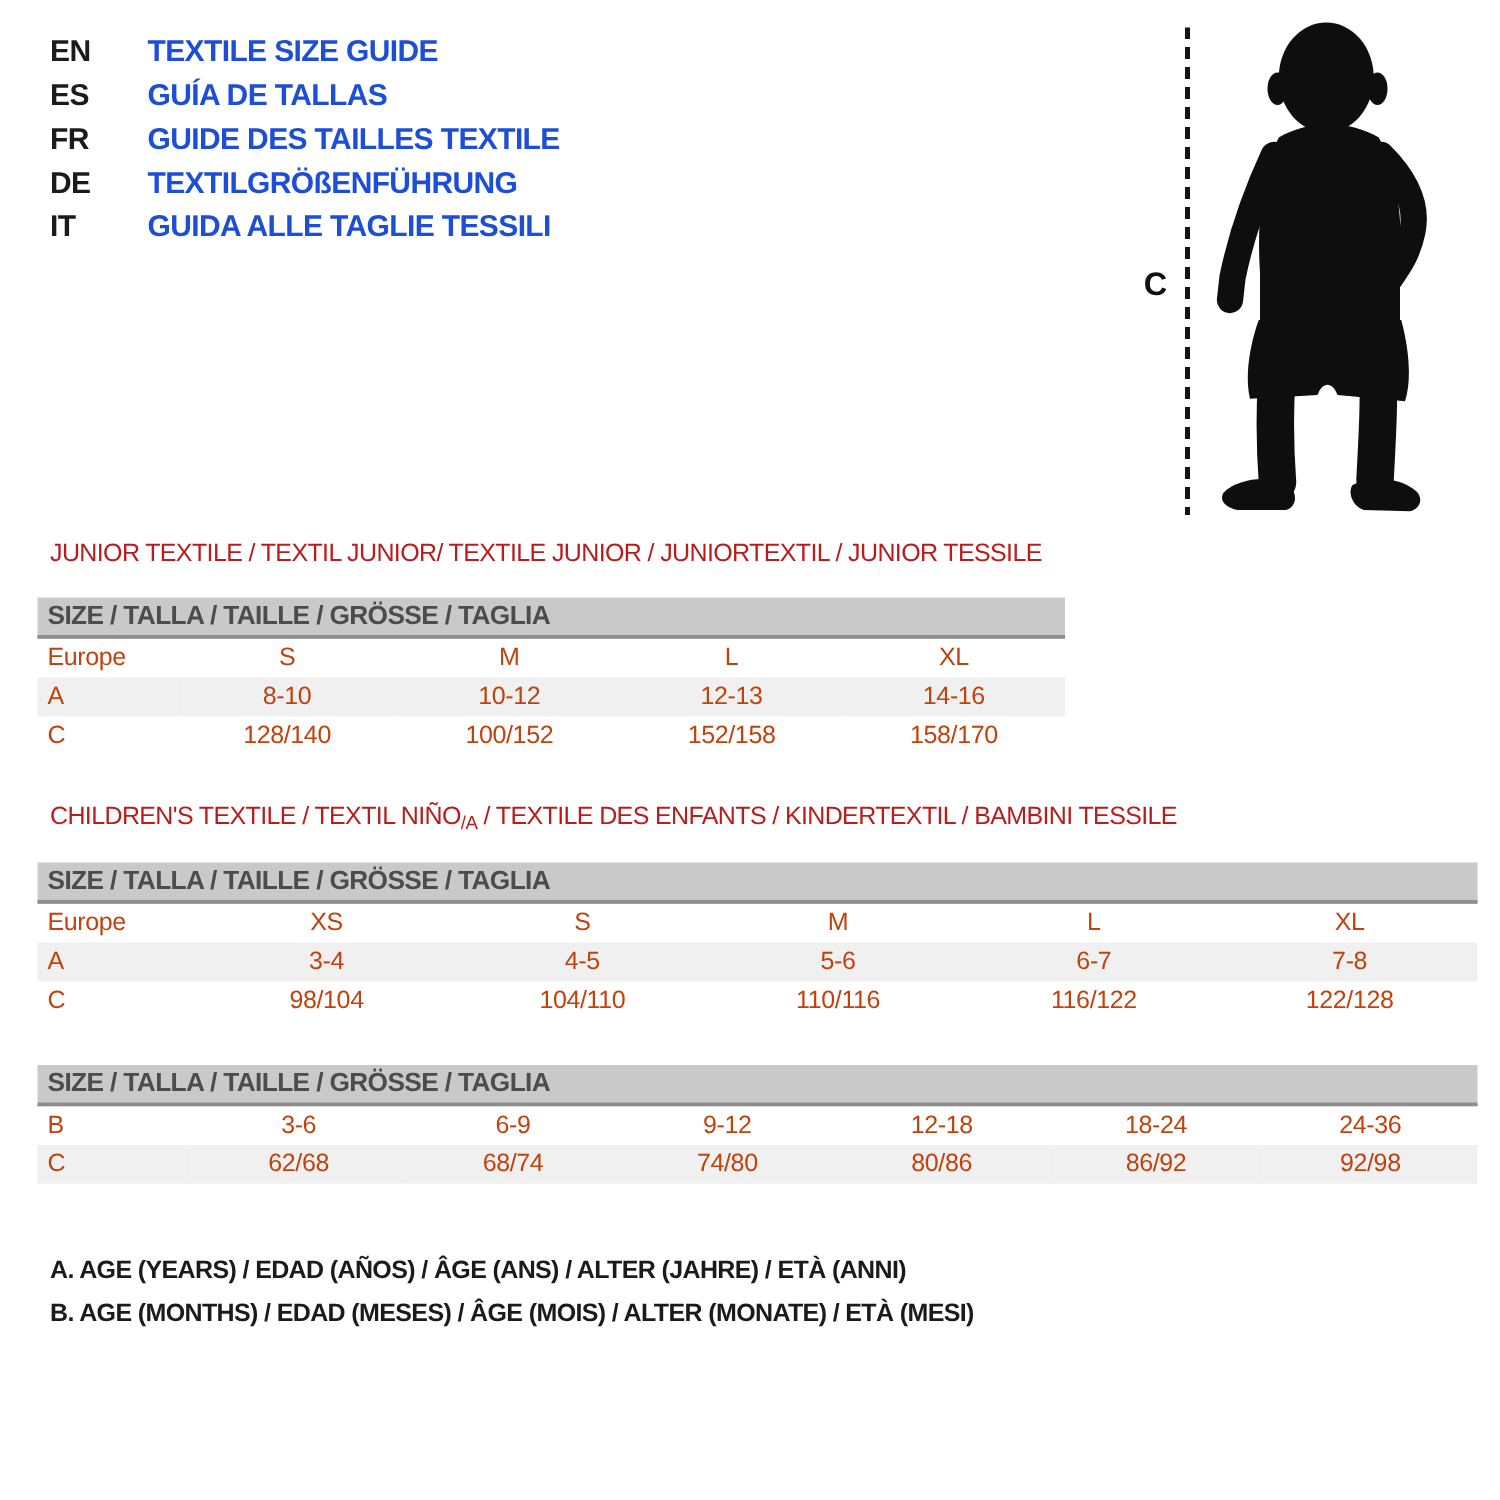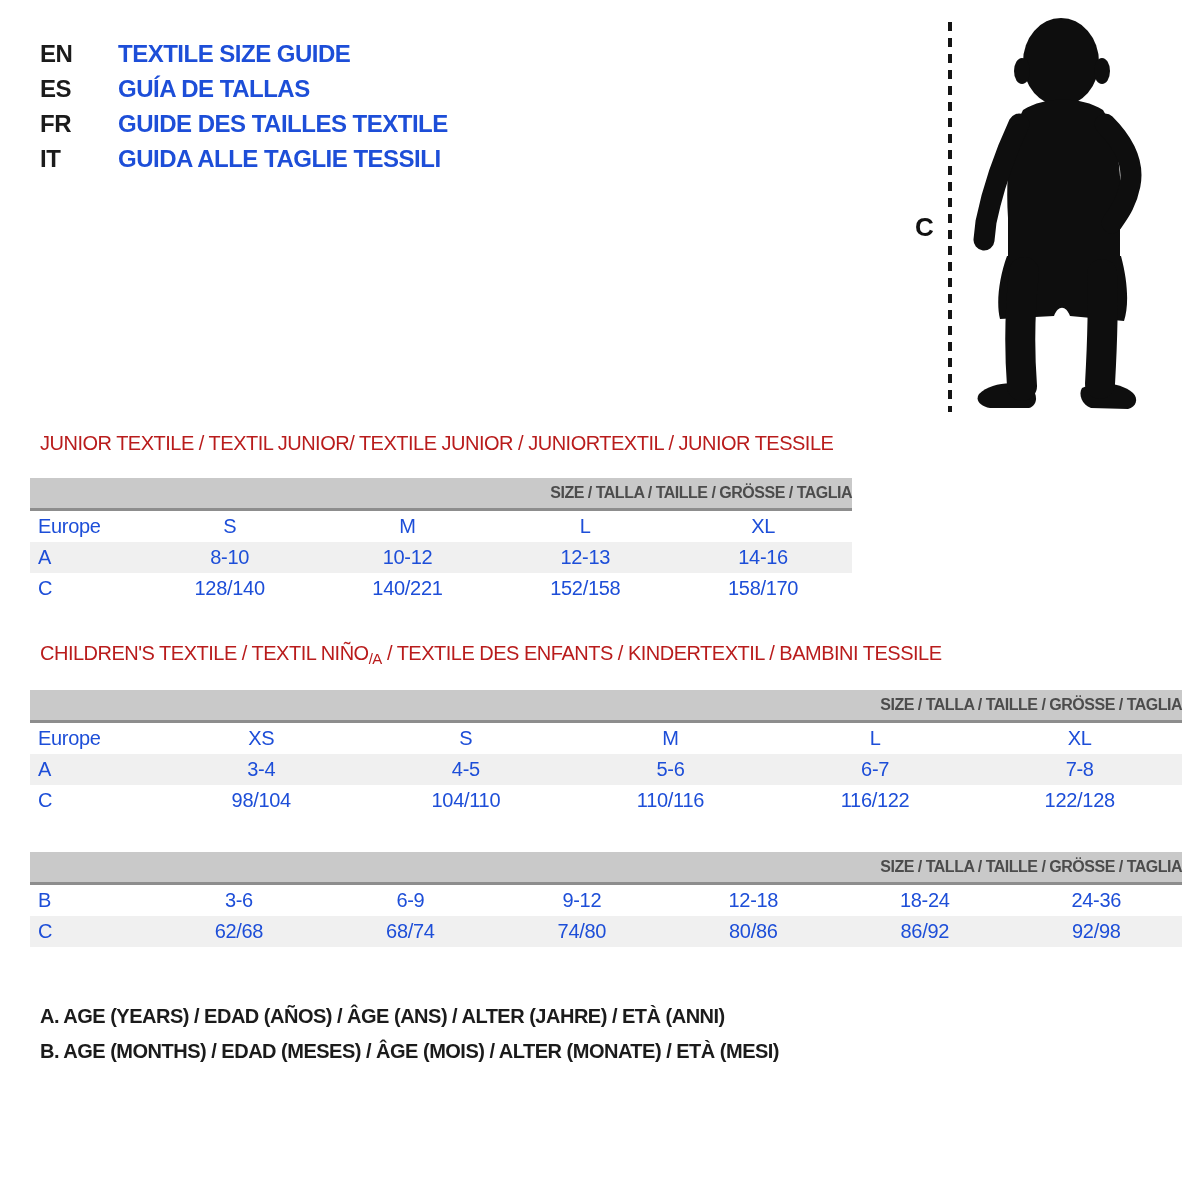--- a/index.html
+++ b/index.html
@@ -1,21 +1,21 @@
 <!DOCTYPE html>
 <html><head>
 <meta charset="utf-8">
 <style>
   html,body{margin:0;padding:0;background:#ffffff;}
   .page{
     position:relative;width:1200px;height:1200px;background:#fff;overflow:hidden;
     font-family:"Liberation Sans",sans-serif;color:#1d1d1d;
   }
   
-  .language-list{position:absolute;left:40px;top:36px;}
+  .language-list{position:absolute;left:40px;top:24px;}
   .lang-row{display:flex;height:35px;align-items:center;}
   .lang-code{width:78px;font-weight:700;font-size:24px;letter-spacing:-0.5px;color:#1b1b1b;}
   .lang-label{font-weight:700;font-size:24px;letter-spacing:-0.5px;color:#1d4ed8;white-space:nowrap;}
 
   
   .figure{position:absolute;left:905px;top:16px;width:290px;height:402px;}
   .measure-line{
     position:absolute;left:43px;top:6px;width:4px;height:390px;
     background:repeating-linear-gradient(to bottom,#141414 0 9px,transparent 9px 16px);
   }
@@ -29,28 +29,27 @@
   .section + .section{margin-top:36px;}
   .sec-head{margin:0 0 22px 0;}
   .sec-title{
     font-size:20px;font-weight:400;letter-spacing:-0.5px;line-height:26px;
     color:#b91c1c;margin:0 0 0 10px;white-space:nowrap;
   }
   .subA{font-size:15px;position:relative;top:4px;}
   .size-bar{
     height:30px;line-height:30px;background:var(--bar-bg,#c9c9c9);
     border-bottom:3px solid var(--bar-border,#8d8d8d);
-    font-size:16px;font-weight:700;letter-spacing:-0.5px;color:var(--bar-text,#4c4c4c);
+    font-size:21px;font-weight:700;letter-spacing:-0.5px;color:var(--bar-text,#4c4c4c);
     padding-left:8px;
-    text-align:right;
   }
   table{border-collapse:collapse;table-layout:fixed;width:100%;}
   tr{height:31px;}
   tr.shaded{background:var(--band-bg,#f0f0f0);}
-  td{font-size:20px;letter-spacing:-0.3px;color:#1d4ed8;padding:0;vertical-align:middle;}
+  td{font-size:20px;letter-spacing:-0.3px;color:#c2410c;padding:0;vertical-align:middle;}
   td.lbl{text-align:left;padding-left:8px;}
   td.val{text-align:center;}
   .cols4 td.lbl{width:12.5%;}
   .cols5 td.lbl{width:10.5%;}
   .cols6 td.lbl{width:10%;}
 
   
   .legend{margin:52px 0 0 10px;}
   .legend-line{
     font-size:20px;font-weight:700;letter-spacing:-0.5px;line-height:35px;
@@ -67,20 +66,24 @@
         <span class="lang-code">EN</span>
         <span class="lang-label">TEXTILE SIZE GUIDE</span>
       </div>
       <div class="lang-row">
         <span class="lang-code">ES</span>
         <span class="lang-label">GUÍA DE TALLAS</span>
       </div>
       <div class="lang-row">
         <span class="lang-code">FR</span>
         <span class="lang-label">GUIDE DES TAILLES TEXTILE</span>
+      </div>
+      <div class="lang-row">
+        <span class="lang-code">DE</span>
+        <span class="lang-label">TEXTILGRÖßENFÜHRUNG</span>
       </div>
       <div class="lang-row">
         <span class="lang-code">IT</span>
         <span class="lang-label">GUIDA ALLE TAGLIE TESSILI</span>
       </div>
     </div>
 
   <div class="figure">
     <div class="measure-line"></div>
     <span class="measure-label">C</span>
@@ -122,21 +125,21 @@
             <tr class="shaded">
               <td class="lbl">A</td>
               <td class="val">8-10</td>
               <td class="val">10-12</td>
               <td class="val">12-13</td>
               <td class="val">14-16</td>
             </tr>
             <tr>
               <td class="lbl">C</td>
               <td class="val">128/140</td>
-              <td class="val">140/221</td>
+              <td class="val">100/152</td>
               <td class="val">152/158</td>
               <td class="val">158/170</td>
             </tr>
           </tbody>
       </table>
     </section>
 
     <section class="section sec-children">
       <div class="sec-head">
         <h2 class="sec-title">

